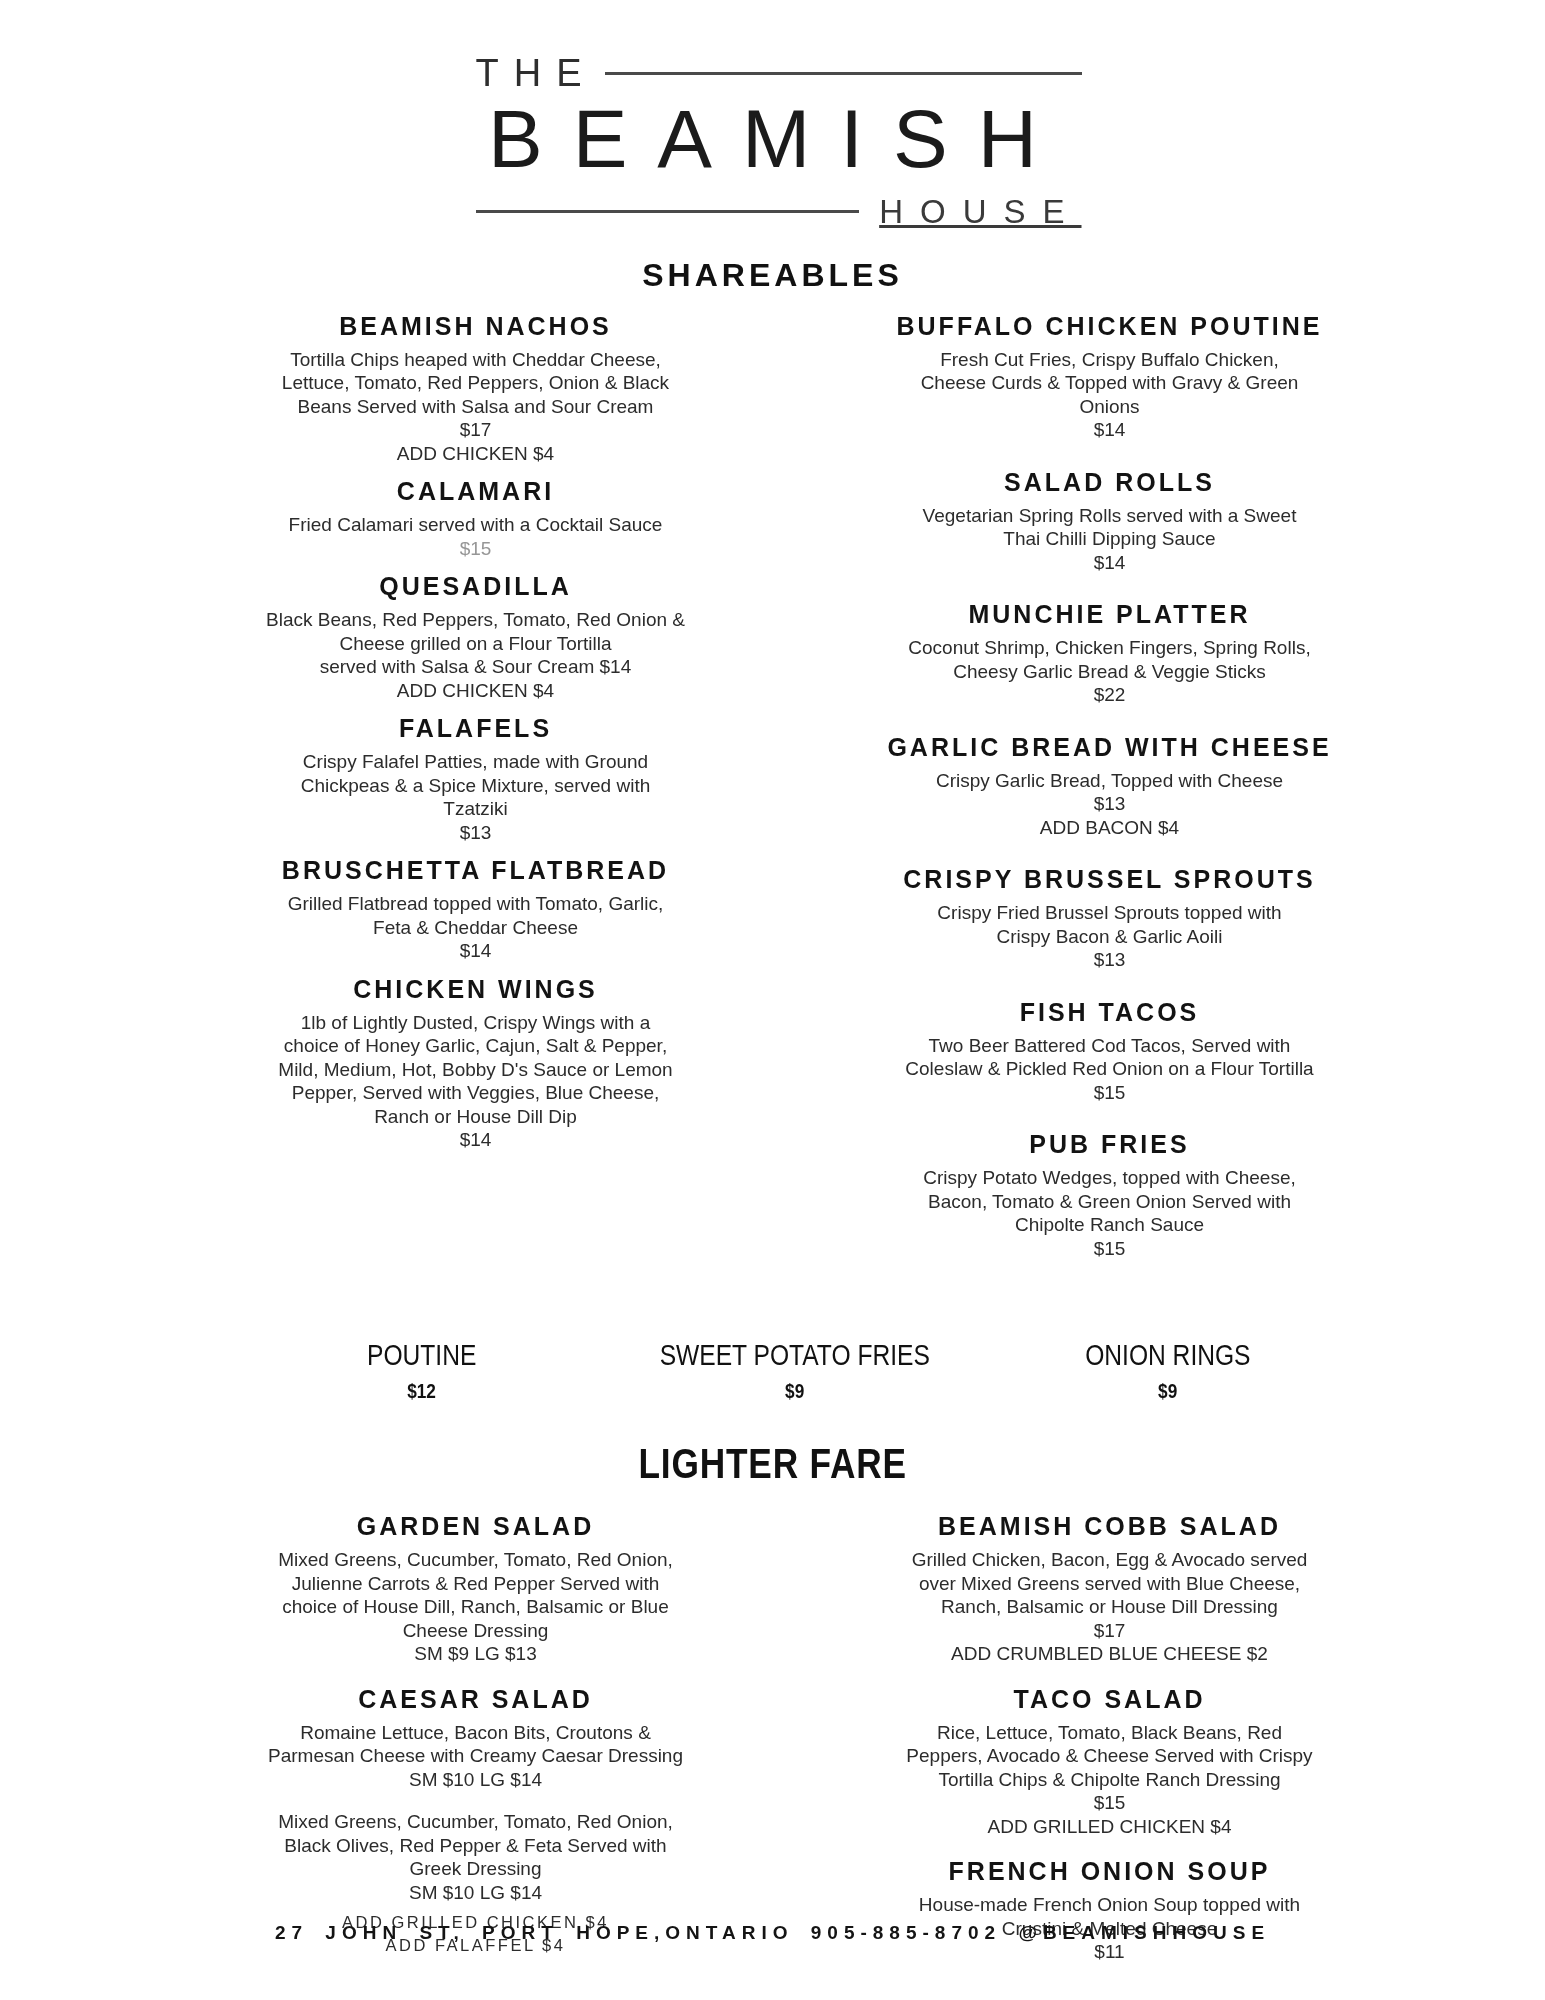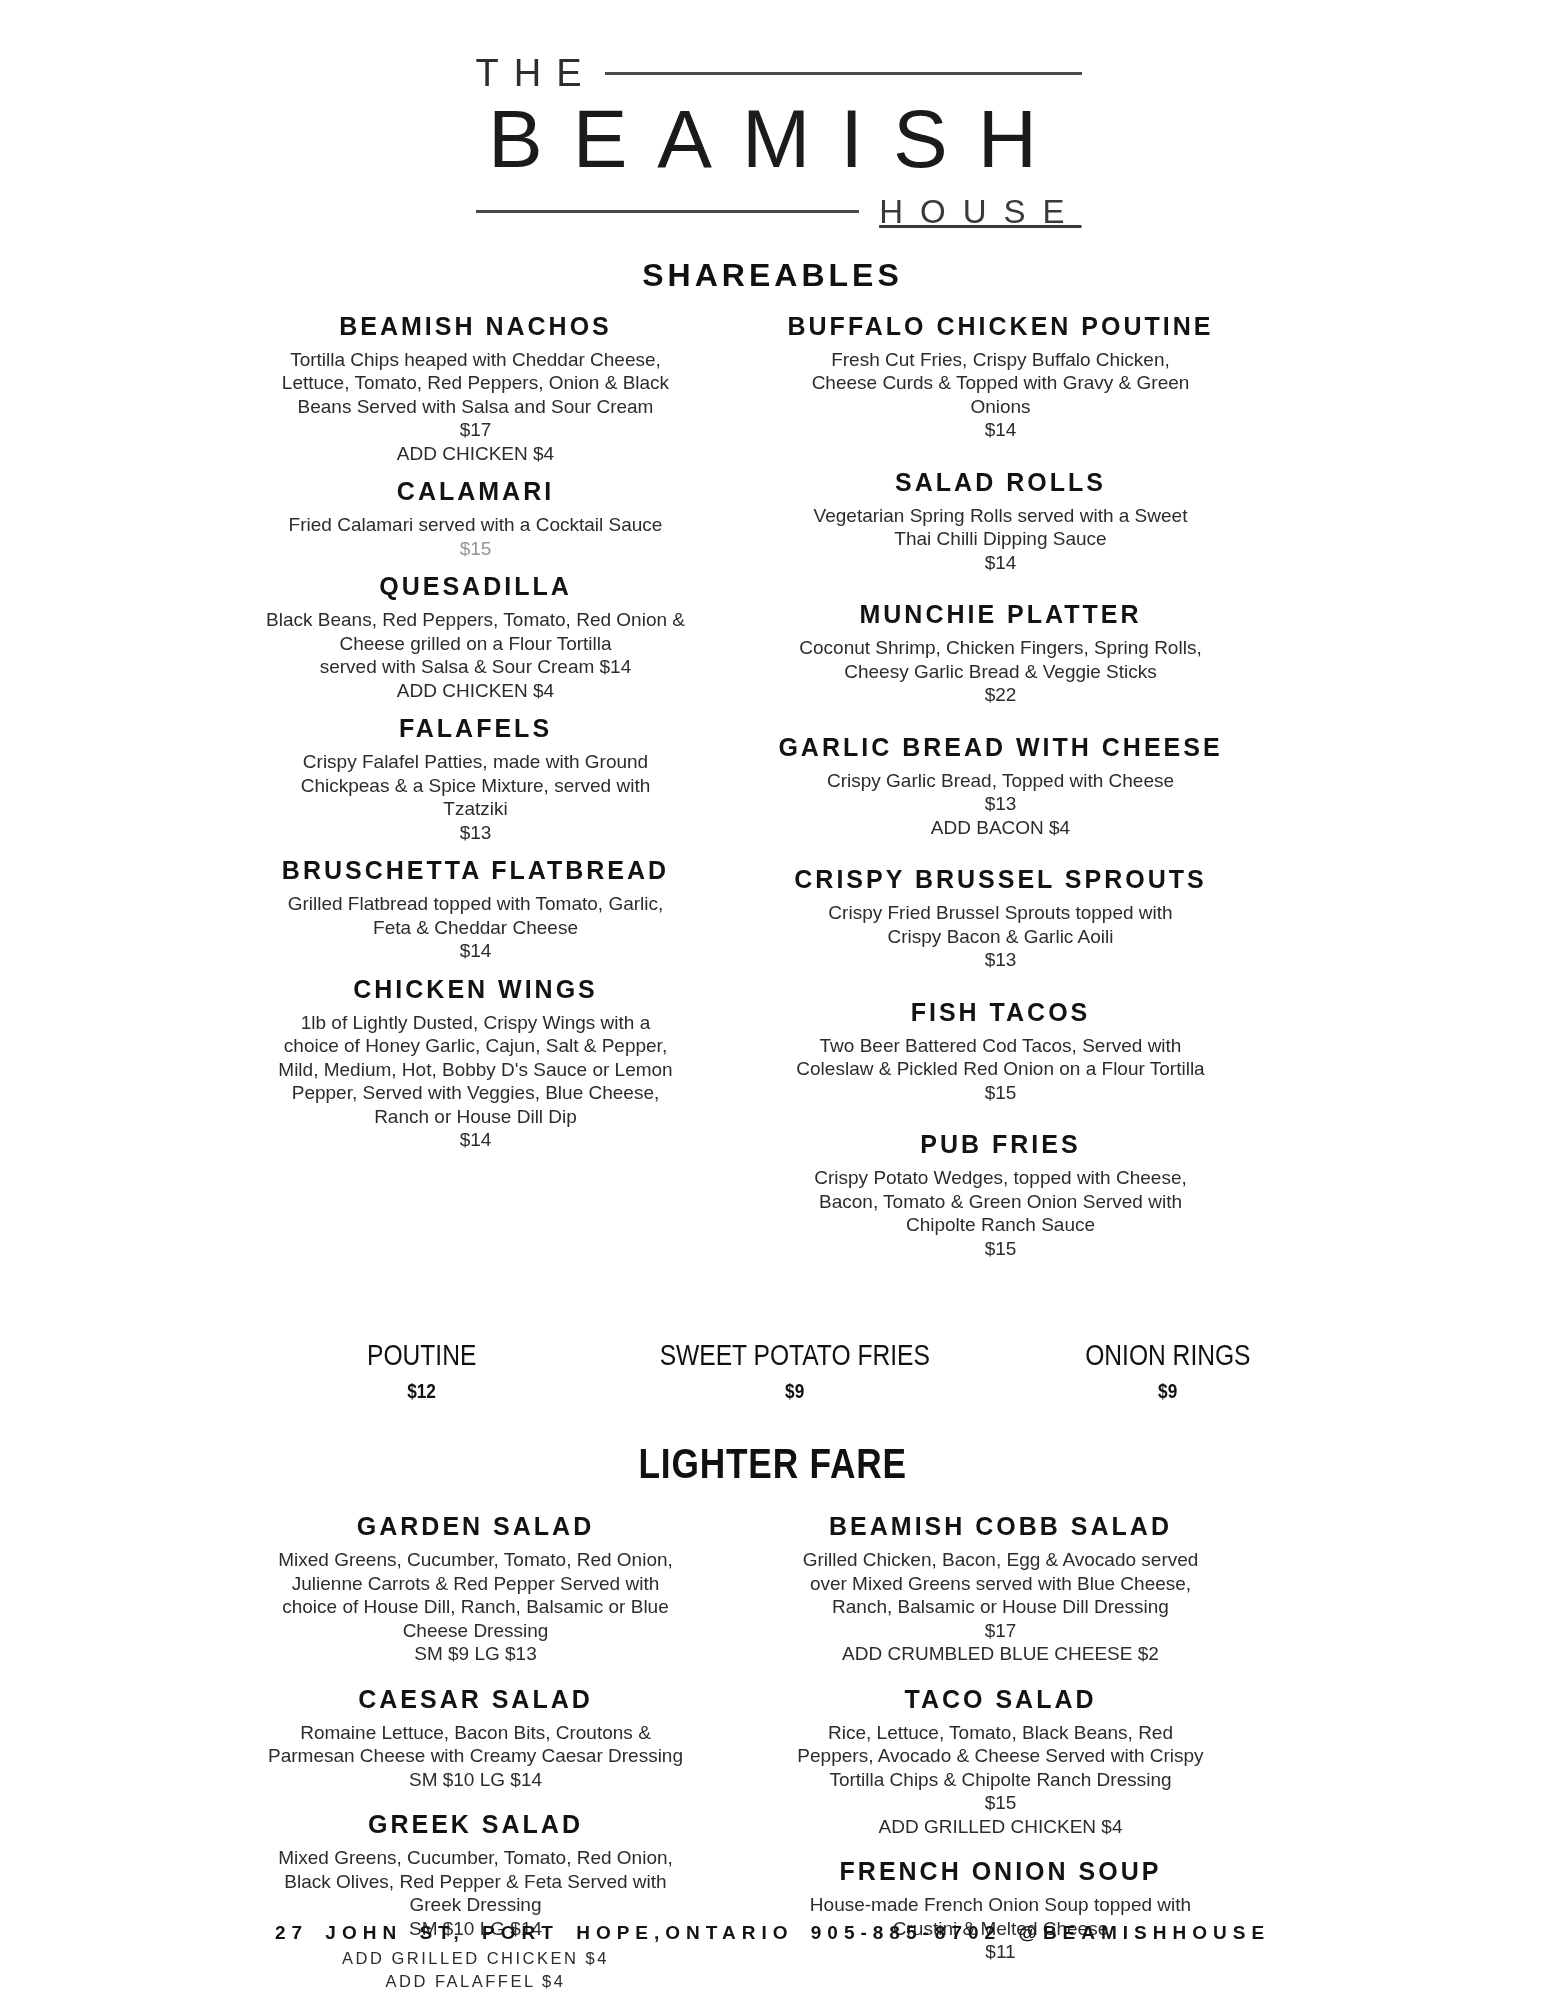--- a/index.html
+++ b/index.html
@@ -41,21 +41,21 @@
     text-align: center; font-size: 32px; font-weight: 800;
     letter-spacing: 4px; color: #111; margin: 26px 0 18px;
   }
   .section-title-condensed {
     text-align: center; font-size: 43px; font-weight: 700;
     color: #111; margin: 36px 0 24px; letter-spacing: 1px;
   }
   .condense { display: inline-block; transform: scaleX(0.82); transform-origin: center; white-space: nowrap; }
 
   
-  .columns { display: flex; justify-content: flex-start; margin: 0 115px 0 160px; gap: 40px; }
+  .columns { display: flex; justify-content: space-between; margin: 0 115px 0 160px; gap: 40px; }
   .col { text-align: center; }
   .col-left  { width: 480px; }
   .col-right { width: 490px; }
   .item-name {
     font-size: 25px; font-weight: 800; letter-spacing: 3px;
     color: #131313; margin: 0 0 7px;
   }
   .item-desc, .item-price, .item-add {
     font-size: 19px; line-height: 23.5px; color: #2c2c2c; margin: 0;
   }
@@ -242,21 +242,20 @@
       </article>
 
       <article class="item">
         <h3 class="item-name">CAESAR SALAD</h3>
         <p class="item-desc">Romaine Lettuce, Bacon Bits, Croutons &amp;
 Parmesan Cheese with  Creamy Caesar Dressing</p>
         <p class="item-price">SM $10 LG $14</p>
       </article>
 
       <article class="item">
-        <h3 class="item-name">GREEK SALAD</h3>
         <p class="item-desc">Mixed Greens, Cucumber, Tomato, Red Onion,
 Black Olives, Red Pepper &amp; Feta Served with
 Greek Dressing</p>
         <p class="item-price">SM $10 LG $14</p>
         <div class="adds">
           <p class="add-small">ADD GRILLED CHICKEN $4</p>
           <p class="add-small">ADD FALAFFEL $4</p>
         </div>
       </article>
 

